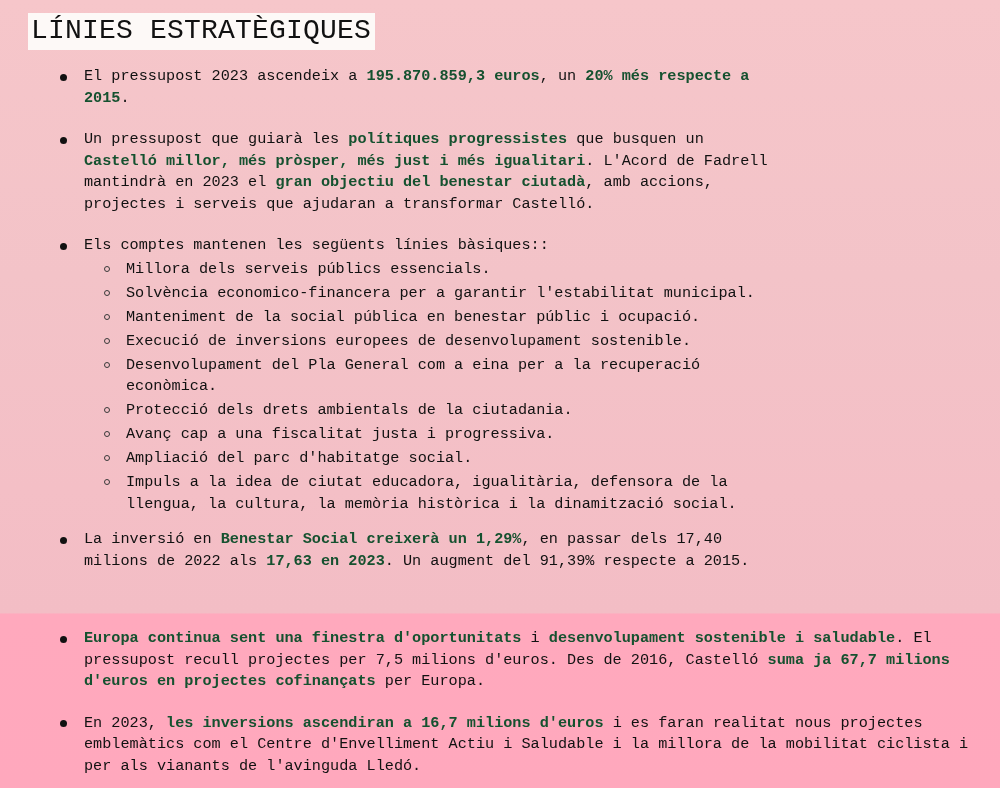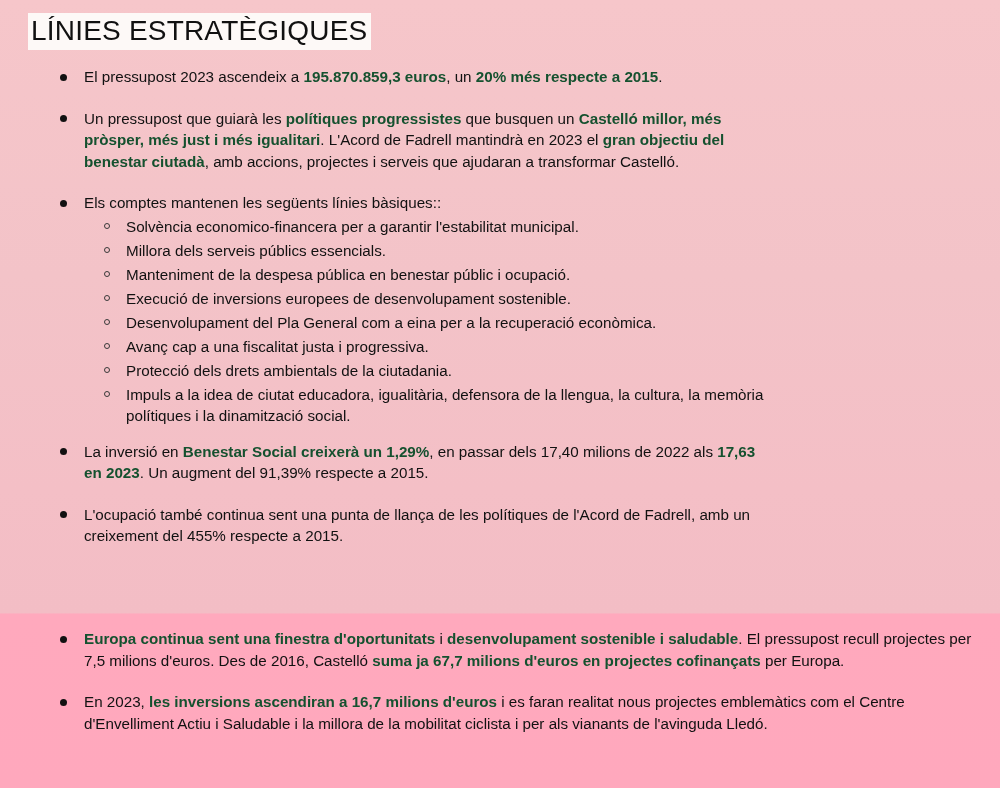--- a/index.html
+++ b/index.html
@@ -18,20 +18,21 @@
     height: 788px;
     box-sizing: border-box;
     background: linear-gradient(180deg,
         #f6c6ca 0%,
         #f3c3c8 35%,
         #f4bfc6 62%,
         #f3bdc5 77.8%,
         #ffa9bd 77.9%,
         #ffa8bd 100%);
     overflow: hidden;
+    font-family: Liberation Mono, monospace;
   }
   
   .title-wrap {
     position: absolute;
     left: 28px;
     top: 13px;
   }
   .title {
     display: inline-block;
     background: #fdf9f7;
@@ -121,31 +122,31 @@
 
   <div class="title-wrap">
     <span class="title">LÍNIES ESTRATÈGIQUES</span>
   </div>
 
   <div class="content">
     <ul class="lvl1" id="list-top">
         <li><span><span>El pressupost 2023 ascendeix a </span><span class="g">195.870.859,3 euros</span><span>, un </span><span class="g">20% més respecte a 2015</span><span>.</span></span></li>
         <li><span><span>Un pressupost que guiarà les </span><span class="g">polítiques progressistes</span><span> que busquen un </span><span class="g">Castelló millor, més pròsper, més just i més igualitari</span><span>. L'Acord de Fadrell mantindrà en 2023 el </span><span class="g">gran objectiu del benestar ciutadà</span><span>, amb accions, projectes i serveis que ajudaran a transformar Castelló.</span></span></li>
         <li class="tight"><span><span>Els comptes mantenen les següents línies bàsiques::</span></span><ul class="lvl2">
+            <li>Millora dels serveis públics essencials.</li>
             <li>Solvència economico-financera per a garantir l'estabilitat municipal.</li>
-            <li>Millora dels serveis públics essencials.</li>
-            <li>Manteniment de la despesa pública en benestar públic i ocupació.</li>
+            <li>Manteniment de la social pública en benestar públic i ocupació.</li>
             <li>Execució de inversions europees de desenvolupament sostenible.</li>
             <li>Desenvolupament del Pla General com a eina per a la recuperació econòmica.</li>
+            <li>Protecció dels drets ambientals de la ciutadania.</li>
             <li>Avanç cap a una fiscalitat justa i progressiva.</li>
-            <li>Protecció dels drets ambientals de la ciutadania.</li>
-            <li>Impuls a la idea de ciutat educadora, igualitària, defensora de la llengua, la cultura, la memòria polítiques i la dinamització social.</li>
+            <li>Ampliació del parc d'habitatge social.</li>
+            <li>Impuls a la idea de ciutat educadora, igualitària, defensora de la llengua, la cultura, la memòria històrica i la dinamització social.</li>
           </ul></li>
         <li><span><span>La inversió en </span><span class="g">Benestar Social creixerà un 1,29%</span><span>, en passar dels 17,40 milions de 2022 als </span><span class="g">17,63 en 2023</span><span>. Un augment del 91,39% respecte a 2015.</span></span></li>
-        <li><span><span>L'ocupació també continua sent una punta de llança de les polítiques de l'Acord de Fadrell, amb un creixement del 455% respecte a 2015.</span></span></li>
       </ul>
   </div>
 
   <div class="lower">
     <ul class="lvl1" id="list-bottom">
         <li><span><span class="g">Europa continua sent una finestra d'oportunitats</span><span> i </span><span class="g">desenvolupament sostenible i saludable</span><span>. El pressupost recull projectes per 7,5 milions d'euros. Des de 2016, Castelló </span><span class="g">suma ja 67,7 milions d'euros en projectes cofinançats</span><span> per Europa.</span></span></li>
         <li><span><span>En 2023, </span><span class="g">les inversions ascendiran a 16,7 milions d'euros</span><span> i es faran realitat nous projectes emblemàtics com el Centre d'Envelliment Actiu i Saludable i la millora de la mobilitat ciclista i per als vianants de l'avinguda Lledó.</span></span></li>
       </ul>
   </div>
 

